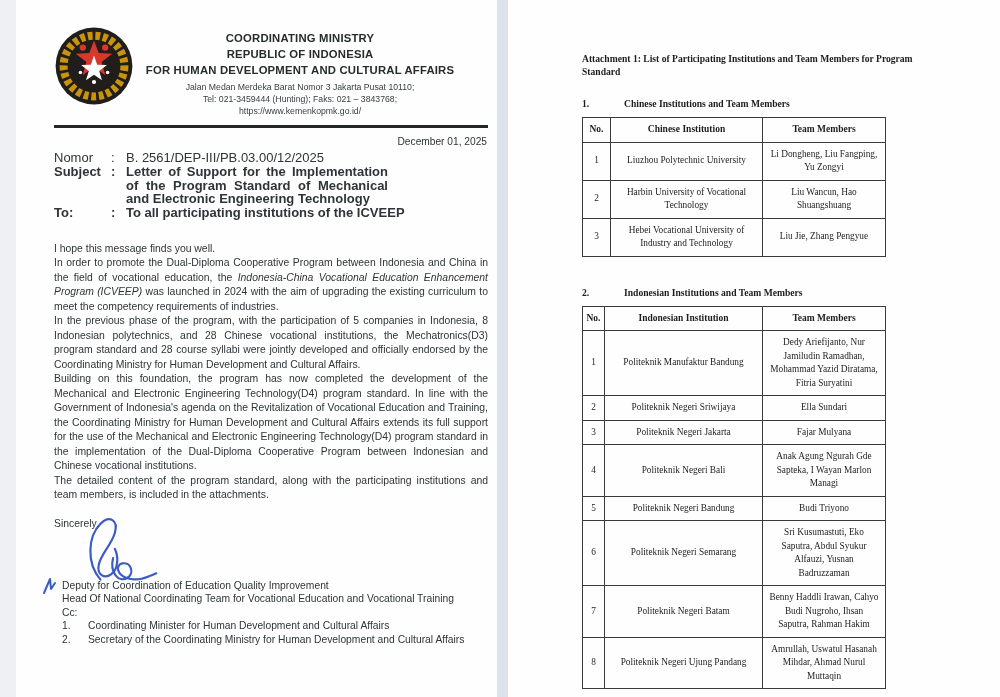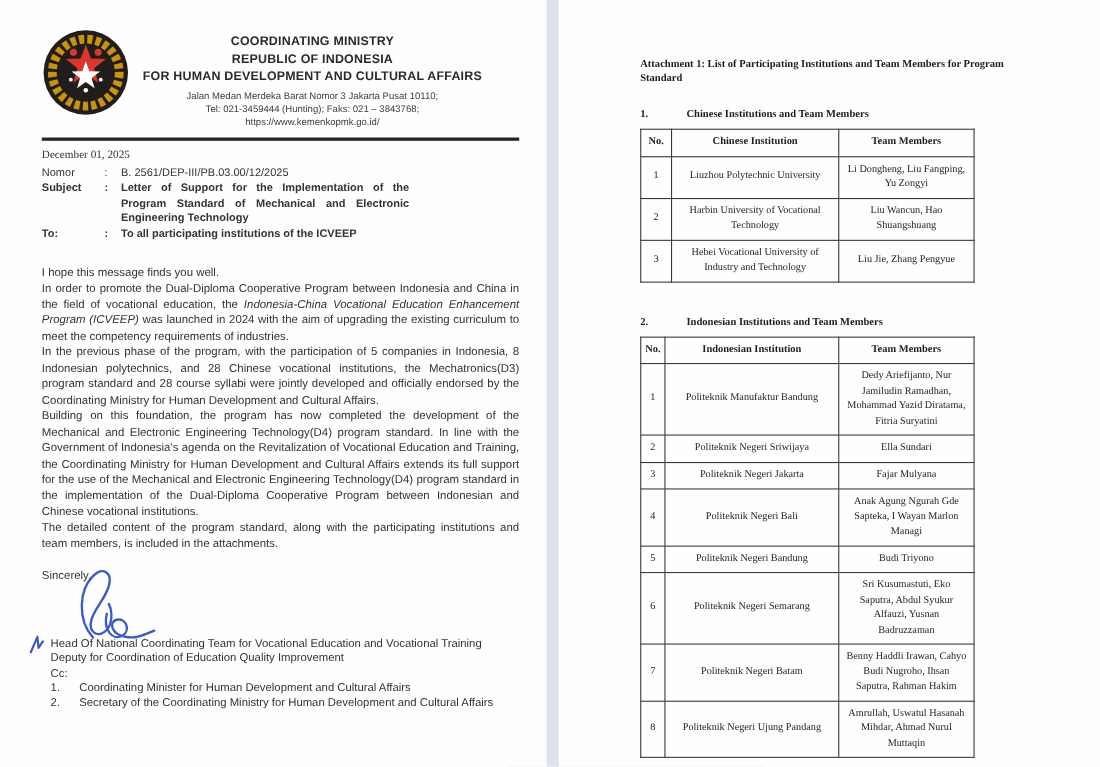--- a/index.html
+++ b/index.html
@@ -1,35 +1,35 @@
 <!DOCTYPE html>
 <html><head>
 <meta charset="utf-8">
 <style>
   * { margin:0; padding:0; box-sizing:border-box; }
   html,body { width:1000px; height:697px; overflow:hidden; background:#f2f3f5; }
   .spread { position:relative; width:1000px; height:697px; background:#eef0f3;
             font-family:"Liberation Sans", sans-serif; }
   .page { position:absolute; top:0; bottom:0; background:#fefefe; }
-  .page-left  { left:0; width:497px; }
+  .page-left  { left:16px; width:497px; }
   .page-gap   { position:absolute; top:0; bottom:0; left:497px; width:11px; background:#dde3ea; }
   .page-right { left:508px; width:492px; }
 
   
   .letter-inner { position:relative; padding:24px 25px 0 38px; color:#2e3438; }
   .letterhead { display:flex; align-items:flex-start; }
   .lh-logo { width:80px; height:80px; flex:0 0 80px; margin-top:2px; }
   .lh-text { flex:1; text-align:center; padding:6px 30px 0 8px; }
   .lh-line { font-weight:bold; font-size:11.3px; line-height:16px; color:#262b2e; letter-spacing:.2px; }
   .lh-addr { font-size:8.7px; line-height:12px; margin-top:3px; color:#383e42; }
   .lh-tel  { font-size:8.7px; line-height:12px; color:#383e42; }
   .divider { border-top:3px solid #23272a; margin-top:8px; }
-  .date-line { text-align:left; font-size:10.2px; margin:8px 1px 4px 0;font-family:Liberation Serif, serif; }
-
-  .meta { font-size:10px; line-height:13.8px; margin-top:3px; }
+  .date-line { text-align:right; font-size:10.2px; margin:8px 1px 4px 0; }
+
+  .meta { font-size:13px; line-height:13.8px; margin-top:3px; }
   .meta-row { display:flex; align-items:flex-start; }
   .meta-label { width:57px; flex:0 0 57px; }
   .meta-colon { width:15px; flex:0 0 15px; }
   .meta-value { flex:1; }
   .meta-row.bold .meta-label, .meta-row.bold .meta-value, .meta-row.bold .meta-colon { font-weight:bold; }
   .meta-value.narrow { max-width:262px; text-align:justify; }
 
   .letter-body { margin-top:22px; font-size:10.4px; line-height:14.5px; width:434px; }
   .greeting { margin-bottom:0; }
   .para { text-align:justify; margin-top:0; }
@@ -133,22 +133,22 @@
               <path d="M30 74 C14 56 16 26 30 12 C40 2 50 8 46 22 C42 36 30 46 28 58 C26 68 34 74 42 68 C50 62 50 48 46 40"></path>
               <path d="M44 50 C40 66 50 78 60 72 C68 67 64 54 54 56 C46 58 48 70 62 73 C74 76 84 70 92 67"></path>
             </g>
           </svg>
         </div>
 
         <div class="signer">
           <svg class="check-svg" width="16" height="20" viewBox="0 0 16 20">
             <path d="M2 16 L8 2 L9 12 L13 6" fill="none" stroke="#3b5bc4" stroke-width="2" stroke-linecap="round" stroke-linejoin="round"></path>
           </svg>
+          <div>Deputy for Coordination of Education Quality Improvement</div>
           <div>Head Of National Coordinating Team for Vocational Education and Vocational Training</div>
-          <div>Deputy for Coordination of Education Quality Improvement</div>
           <div>Cc:</div>
           <div class="cc-row">
             <span class="cc-num">1.</span>
             <span>Coordinating Minister for Human Development and Cultural Affairs</span>
           </div>
           <div class="cc-row">
             <span class="cc-num">2.</span>
             <span>Secretary of the Coordinating Ministry for Human Development and Cultural Affairs</span>
           </div>
         </div>

